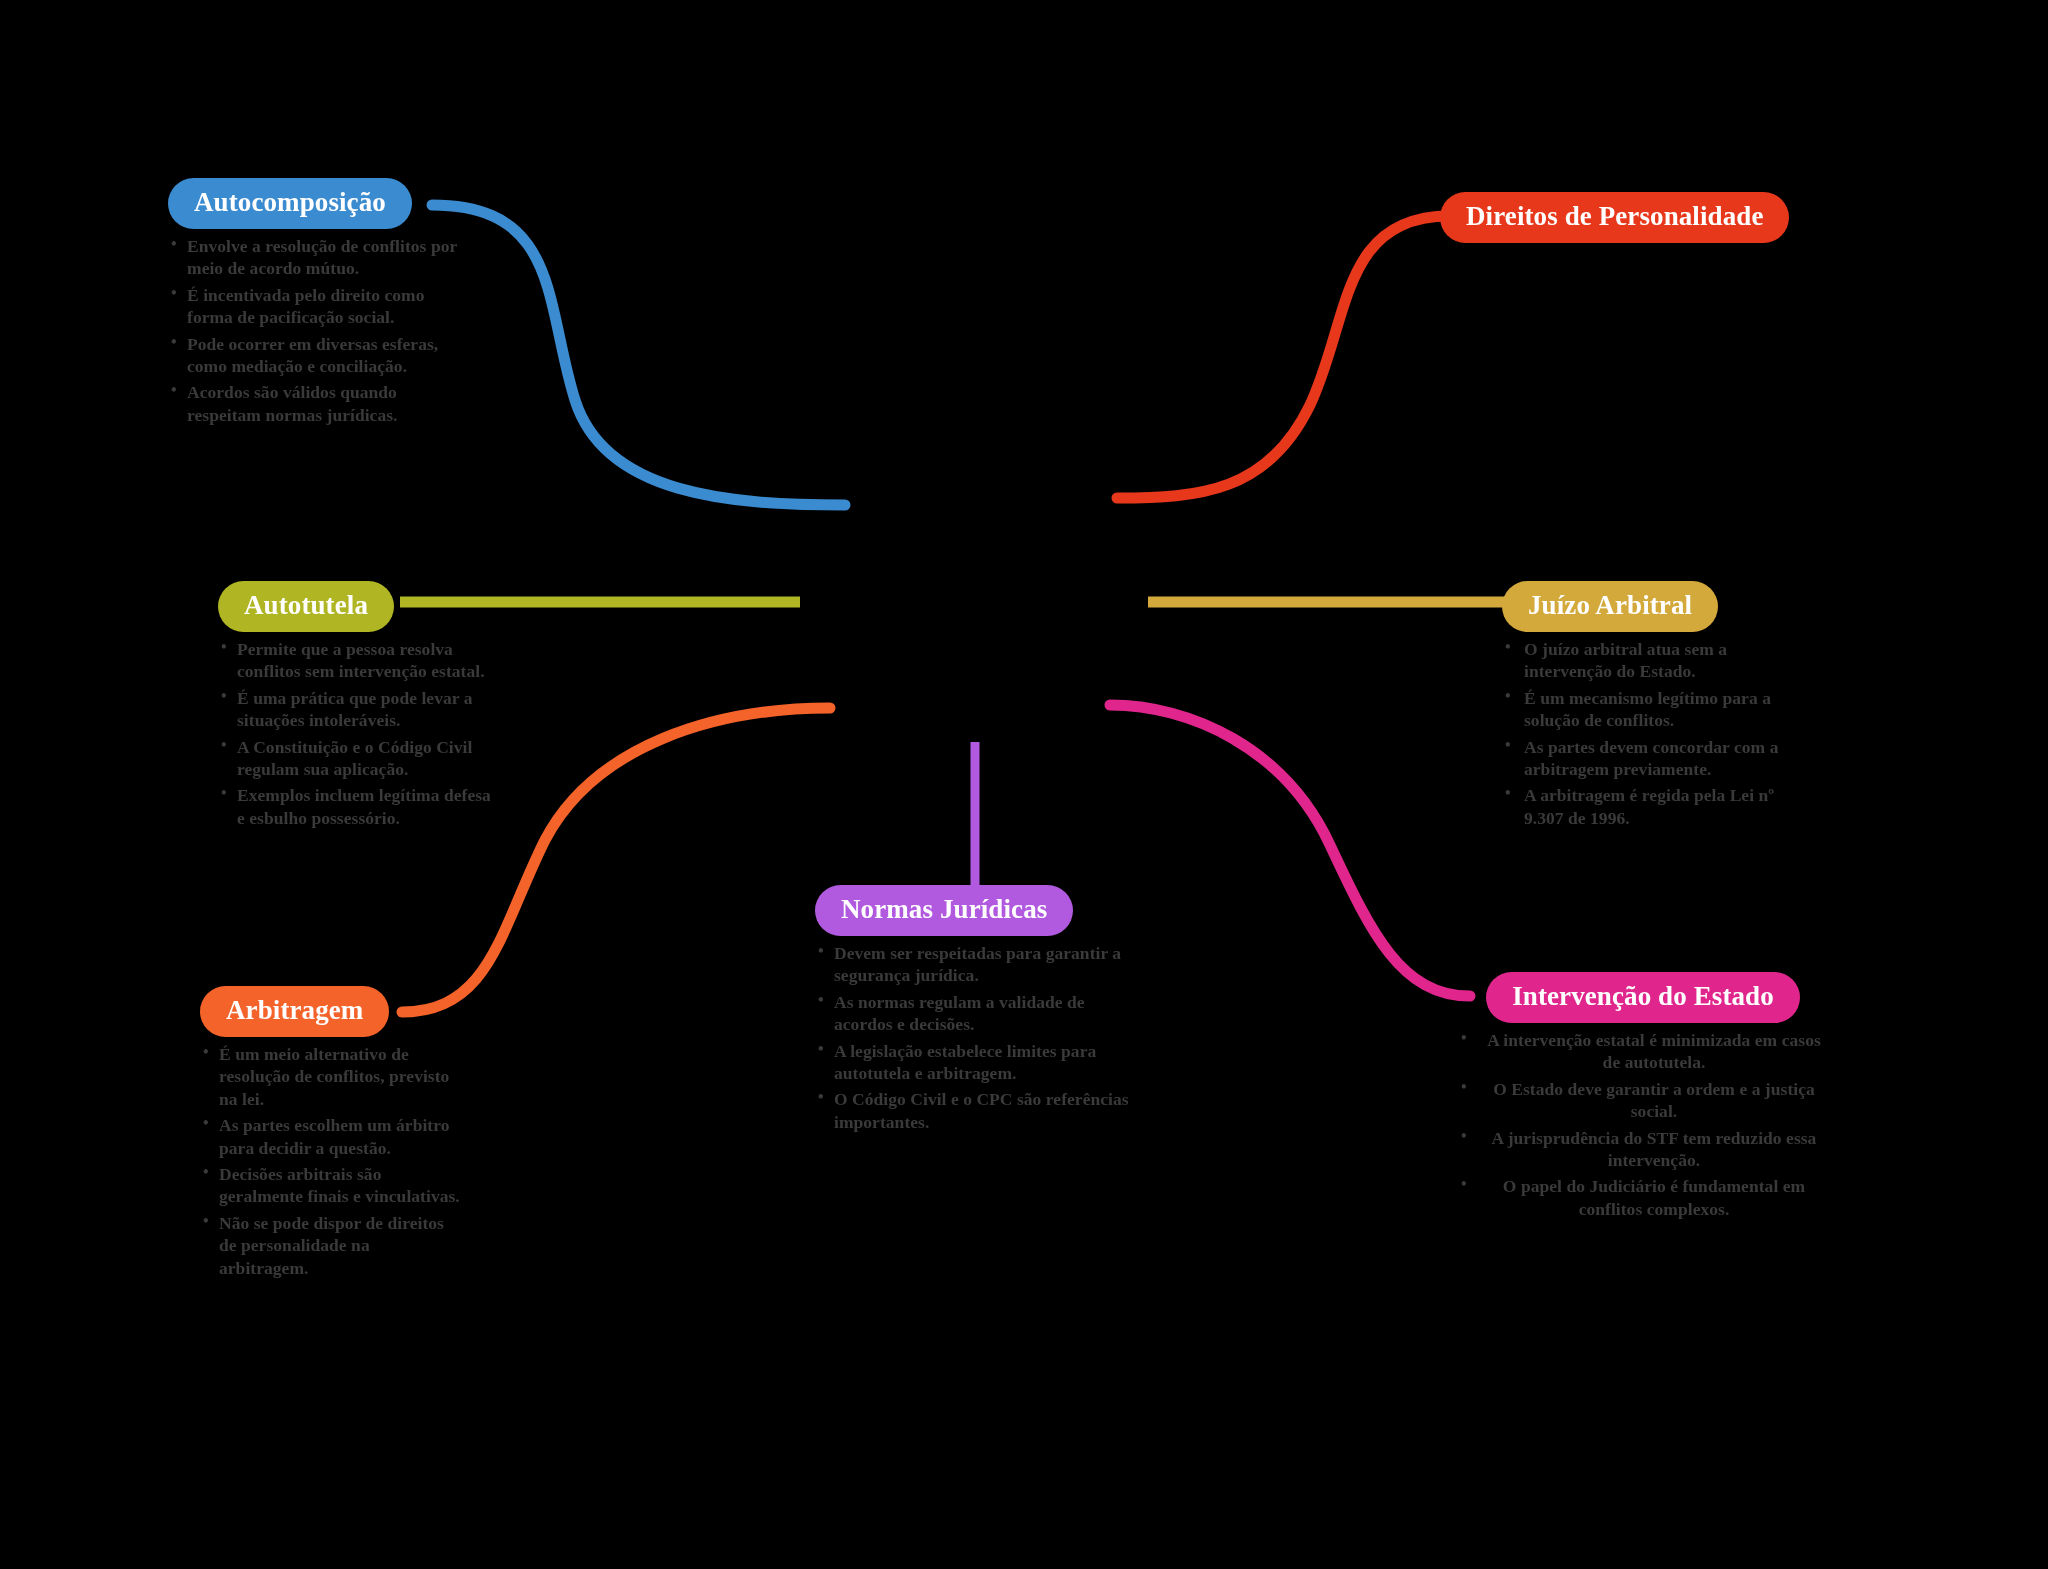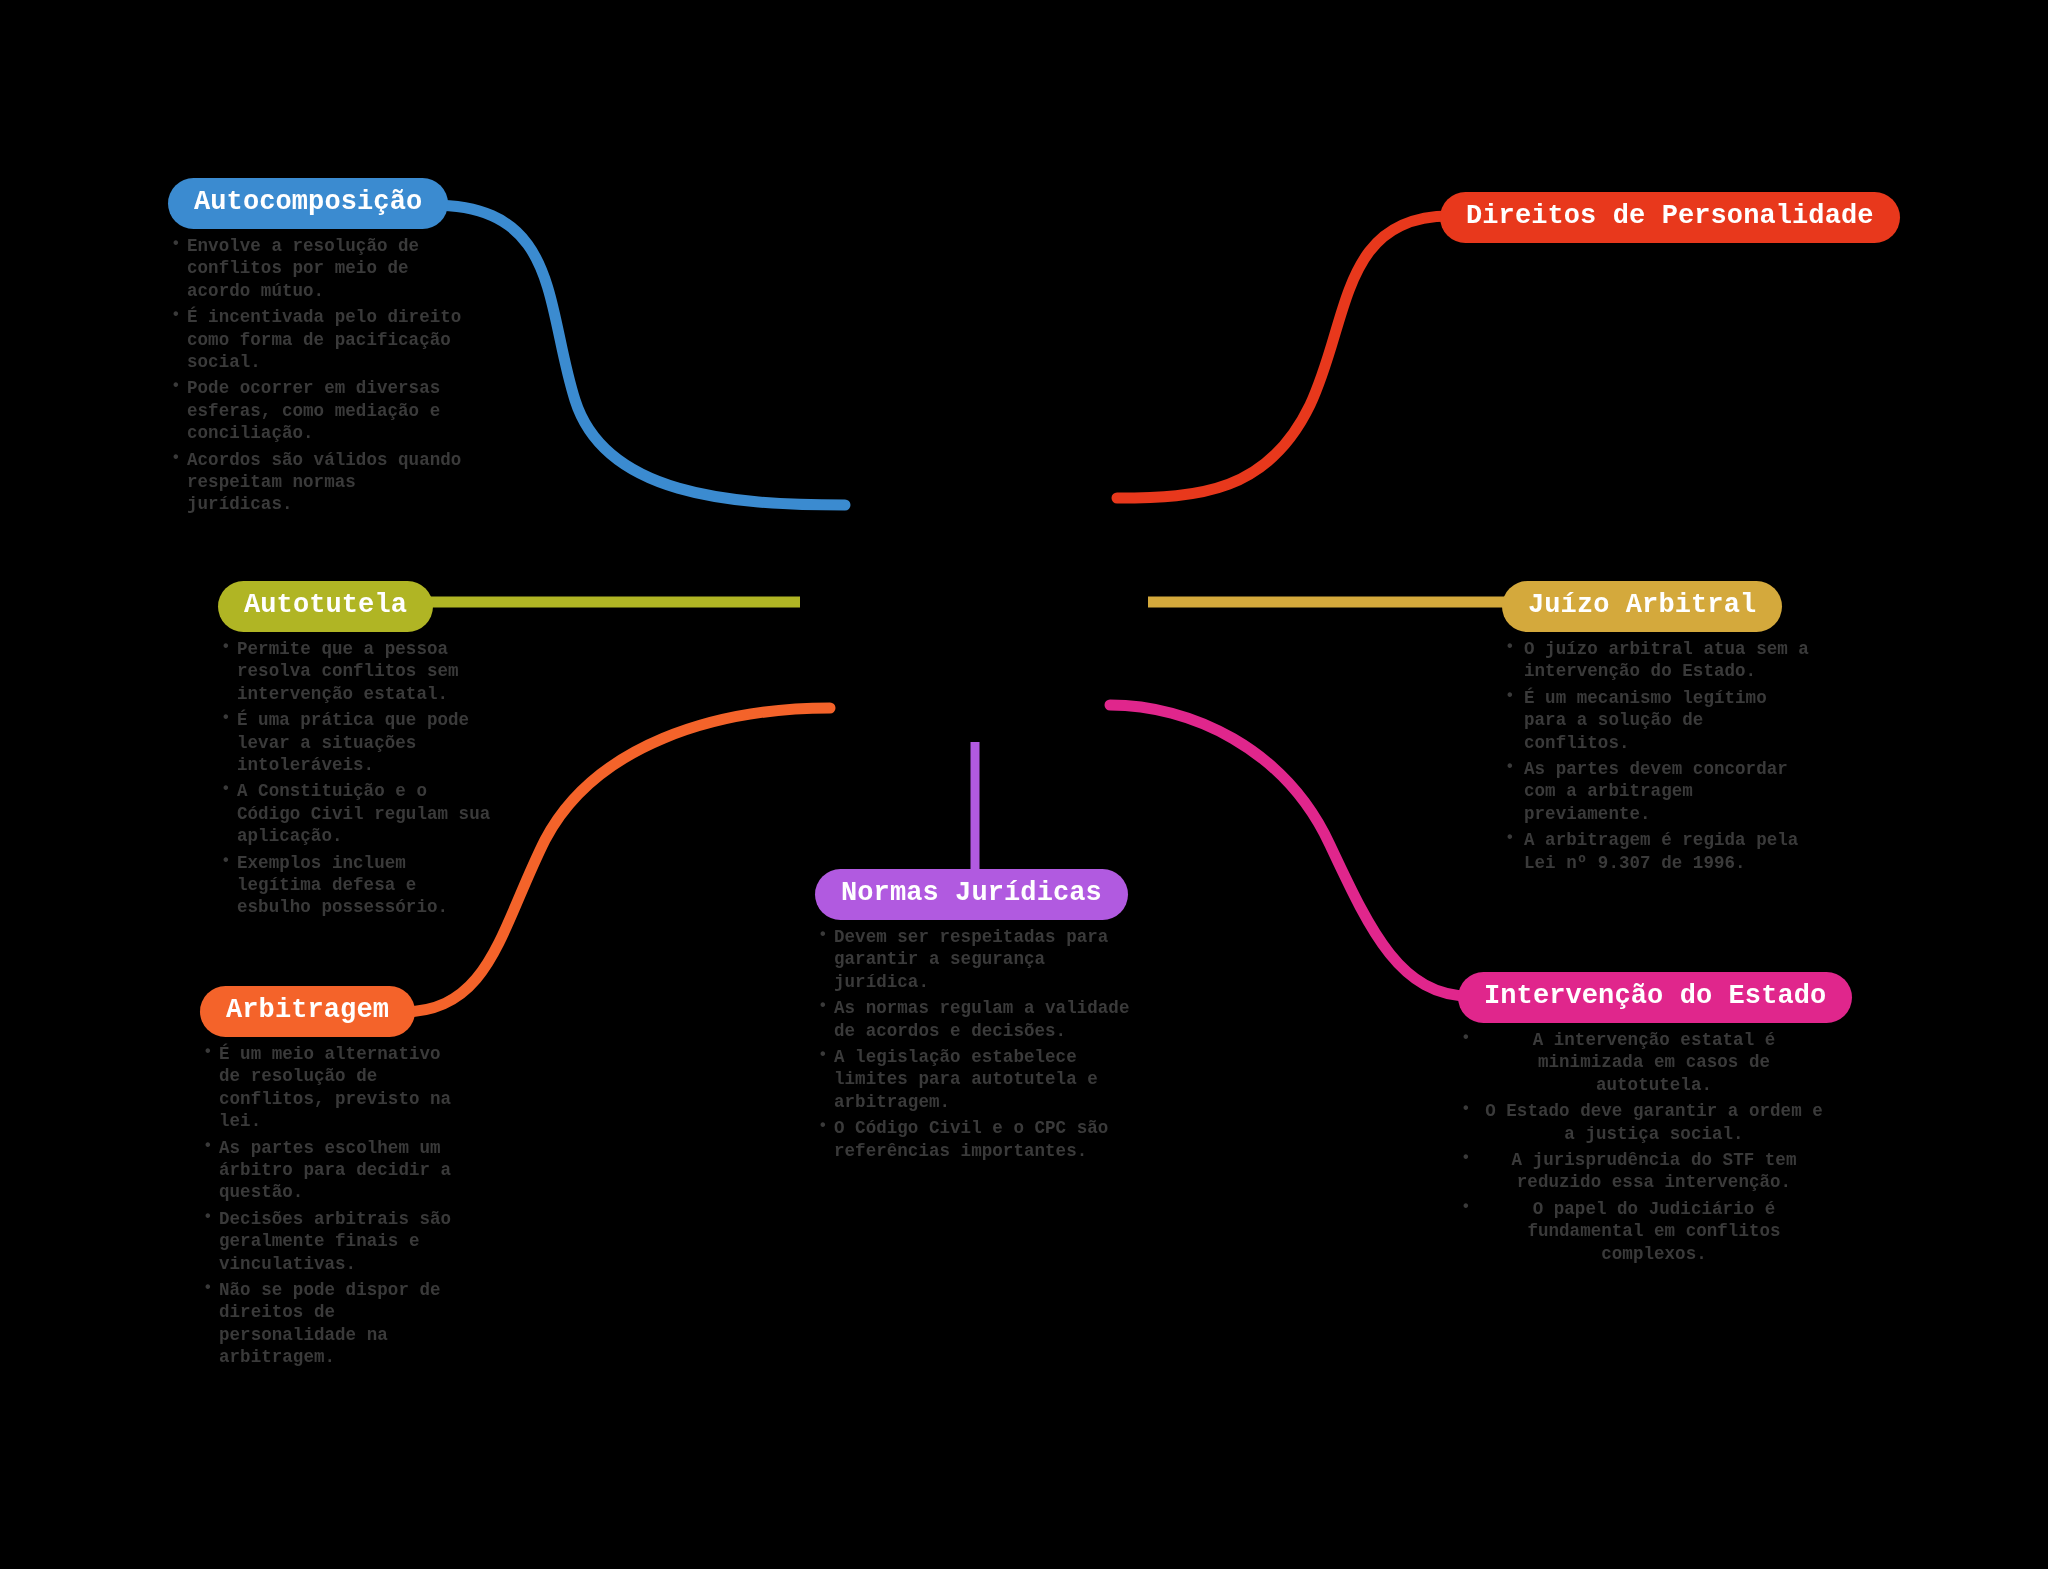--- a/index.html
+++ b/index.html
@@ -6,21 +6,21 @@
     margin: 0;
     padding: 0;
     background: #000000;
   }
   #canvas {
     position: relative;
     width: 1992px;
     height: 1569px;
     background: #000000;
     overflow: hidden;
-    font-family: Liberation Mono, monospace;
+    font-family: Liberation Serif, serif;
   }
   .svg-layer {
     position: absolute;
     left: 0;
     top: 0;
     width: 2048px;
     height: 1569px;
     pointer-events: none;
   }
   .node {
@@ -142,21 +142,21 @@
     <div class="pill" style="background:#f4632a;">Arbitragem</div>
     <ul class="bullets">
       <li>É um meio alternativo de resolução de conflitos, previsto na lei.</li>
       <li>As partes escolhem um árbitro para decidir a questão.</li>
       <li>Decisões arbitrais são geralmente finais e vinculativas.</li>
       <li>Não se pode dispor de direitos de personalidade na arbitragem.</li>
     </ul>
   </div>
 
   <div class="node" id="n-normas">
-    <div class="pill" style="background:#b15ae0;">Normas Jurídicas</div>
+    <div class="pill" style="background:#b15ae0;margin-top:16px;">Normas Jurídicas</div>
     <ul class="bullets">
       <li>Devem ser respeitadas para garantir a segurança jurídica.</li>
       <li>As normas regulam a validade de acordos e decisões.</li>
       <li>A legislação estabelece limites para autotutela e arbitragem.</li>
       <li>O Código Civil e o CPC são referências importantes.</li>
     </ul>
   </div>
 
   <div class="node" id="n-intervencao">
     <div class="pill" style="background:#e0268c;">Intervenção do Estado</div>

